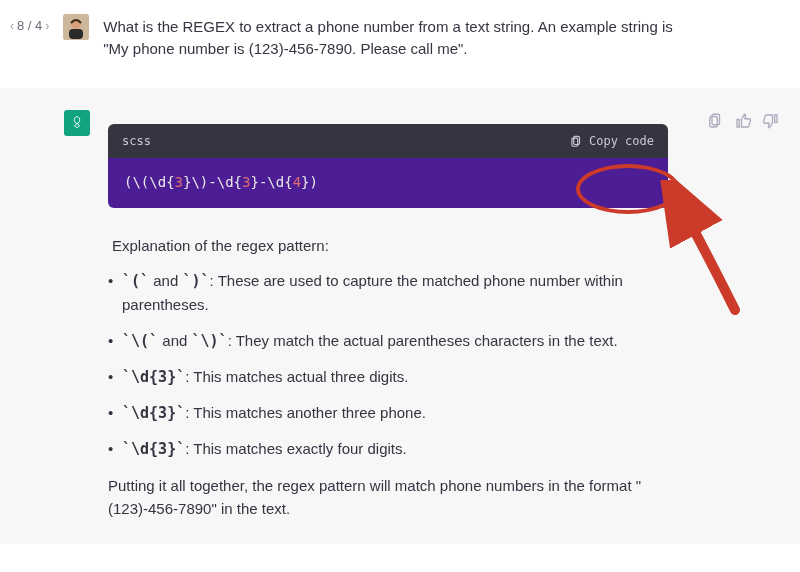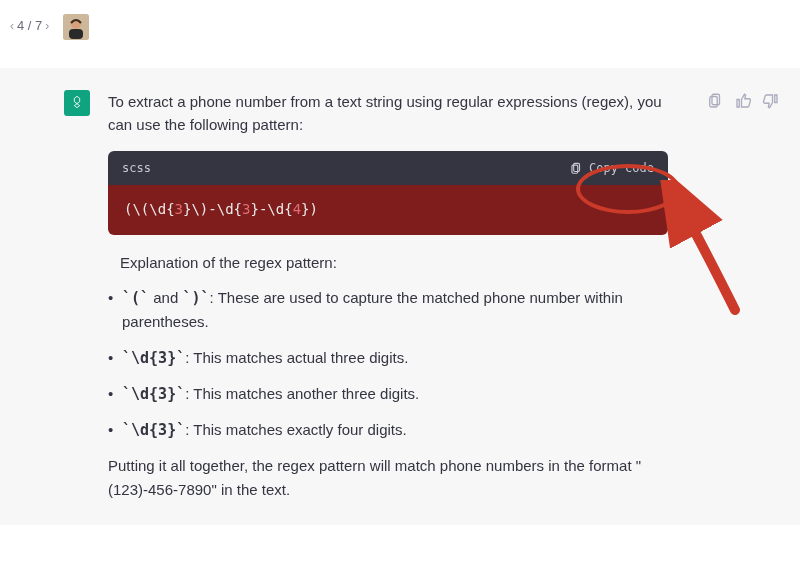--- a/index.html
+++ b/index.html
@@ -76,21 +76,21 @@
       gap: 10px;
       margin-top: 2px;
       flex: 0 0 auto;
     }
     .action-icons .icon {
       width: 18px; height: 18px;
       color: #acacbe;
       cursor: pointer;
     }
     .codeblock {
-      margin: 14px 0 16px;
+      margin: 14px 0 26px;
       border-radius: 6px;
       overflow: hidden;
       font-family: ui-monospace, SFMono-Regular, Menlo, Consolas, monospace;
       width: 560px;
     }
     .code-header {
       background: #343541;
       color: #c9c9d1;
       display: flex;
       align-items: center;
@@ -100,30 +100,30 @@
     }
     .copy-btn {
       display: flex;
       align-items: center;
       gap: 6px;
       color: #c9c9d1;
       cursor: pointer;
     }
     .copy-btn .icon { width: 14px; height: 14px; }
     .code-body {
-      background: #7f1d1d;
+      background: #4c1d95;
       color: #eaeaea;
       padding: 14px 16px;
       font-size: 14px;
       white-space: pre;
     }
     .code-body .num { color: #e06c75; }
     .code-body .pln { color: #eaeaea; }
     .section-title {
-      margin: 6px 12px 8px;
+      margin: 6px 4px 8px;
     }
     ul.bullets {
       list-style: none;
       padding-left: 0;
     }
     ul.bullets li {
       position: relative;
       padding-left: 14px;
       margin: 12px 0;
     }
@@ -154,41 +154,41 @@
       position: absolute;
       pointer-events: none;
     }
   </style>
 </head>
 <body>
 
 <div class="user-row">
   <div class="pager">
     <span class="chev">‹</span>
-    <span>4 / 7</span>
+    <span>8 / 4</span>
     <span class="chev">›</span>
   </div>
   <div class="avatar">
     <svg viewBox="0 0 26 26" xmlns="http://www.w3.org/2000/svg">
       <rect width="26" height="26" fill="#cdb89c"></rect>
       <circle cx="13" cy="10" r="5" fill="#d9a07a"></circle>
       <rect x="6" y="15" width="14" height="10" rx="4" fill="#2a2a2a"></rect>
       <path d="M8 9 q5 -6 10 0" stroke="#3b2a1a" stroke-width="2" fill="none"></path>
     </svg>
   </div>
+  <div class="user-text">What is the REGEX to extract a phone number from a text string. An example string is "My phone number is (123)-456-7890. Please call me".</div>
 </div>
 
 <div class="assistant-block">
   <div class="assistant-avatar">
     <svg viewBox="0 0 24 24" fill="none" xmlns="http://www.w3.org/2000/svg">
       <path d="M12 2 L16 5 L16 10 L12 13 L8 10 L8 5 Z M12 13 L16 16 L12 19 L8 16 Z" stroke="#fff" stroke-width="1.3" stroke-linejoin="round"></path>
     </svg>
   </div>
   <div class="assistant-body">
-    <div>To extract a phone number from a text string using regular expressions (regex), you can use the following pattern:</div>
 
     <div class="codeblock">
       <div class="code-header">
         <span>scss</span>
         <div class="copy-btn">
           <span class="icon">
             <svg viewBox="0 0 24 24" fill="none" stroke="currentColor" stroke-width="2">
               <rect x="8" y="4" width="10" height="14" rx="2"></rect>
               <rect x="5" y="7" width="10" height="14" rx="2"></rect>
             </svg>
@@ -196,22 +196,23 @@
           <span>Copy code</span>
         </div>
       </div>
       <div class="code-body" id="code-body"><span class="pln">(\(\d{</span><span class="num">3</span><span class="pln">}\)-\d{</span><span class="num">3</span><span class="pln">}-\d{</span><span class="num">4</span><span class="pln">})</span></div>
     </div>
 
     <div class="section-title">Explanation of the regex pattern:</div>
 
     <ul class="bullets" id="bullets">
         <li><code class="inline">`(`</code><span class="sep"> and </span><code class="inline">`)`</code><span>: These are used to capture the matched phone number within parentheses.</span></li>
+        <li><code class="inline">`\(`</code><span class="sep"> and </span><code class="inline">`\)`</code><span>: They match the actual parentheses characters in the text.</span></li>
         <li><code class="inline">`\d{3}`</code><span>: This matches actual three digits.</span></li>
-        <li><code class="inline">`\d{3}`</code><span>: This matches another three digits.</span></li>
+        <li><code class="inline">`\d{3}`</code><span>: This matches another three phone.</span></li>
         <li><code class="inline">`\d{3}`</code><span>: This matches exactly four digits.</span></li>
       </ul>
 
     <div class="para">Putting it all together, the regex pattern will match phone numbers in the format "(123)-456-7890" in the text.</div>
   </div>
   <div class="action-icons">
     <span class="icon">
       <svg viewBox="0 0 24 24" fill="none" stroke="currentColor" stroke-width="1.8">
         <rect x="8" y="3" width="10" height="14" rx="2"></rect>
         <rect x="5" y="6" width="10" height="14" rx="2"></rect>

